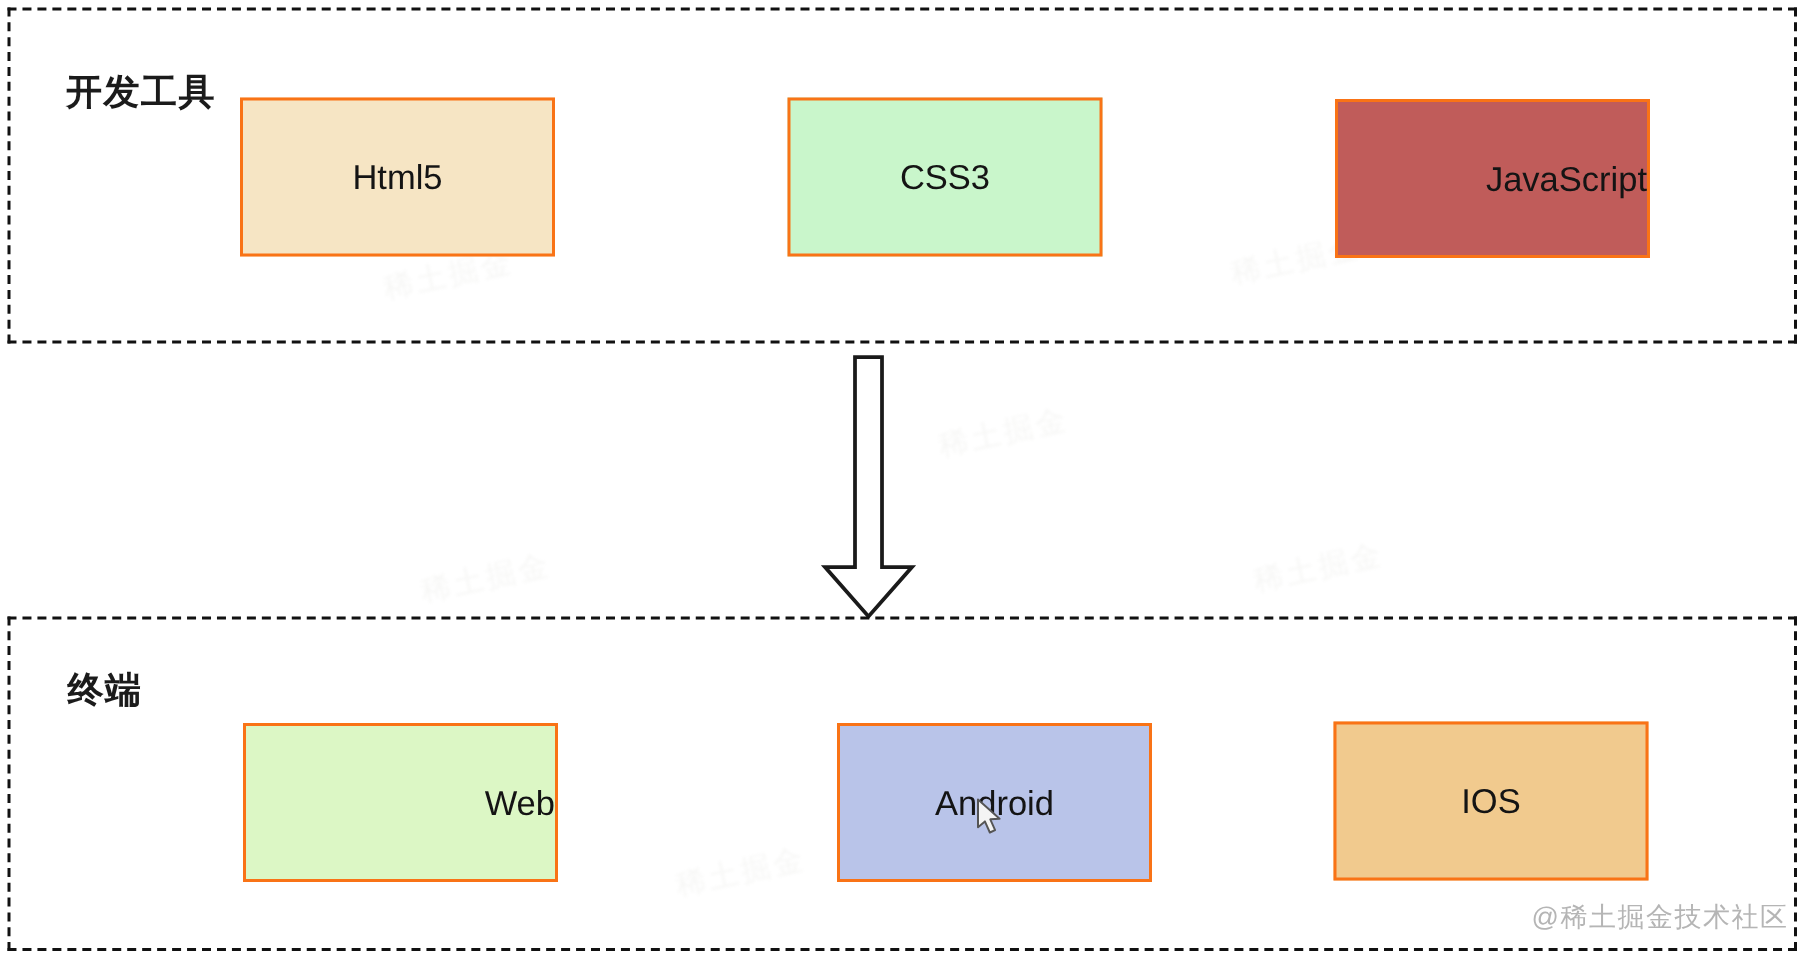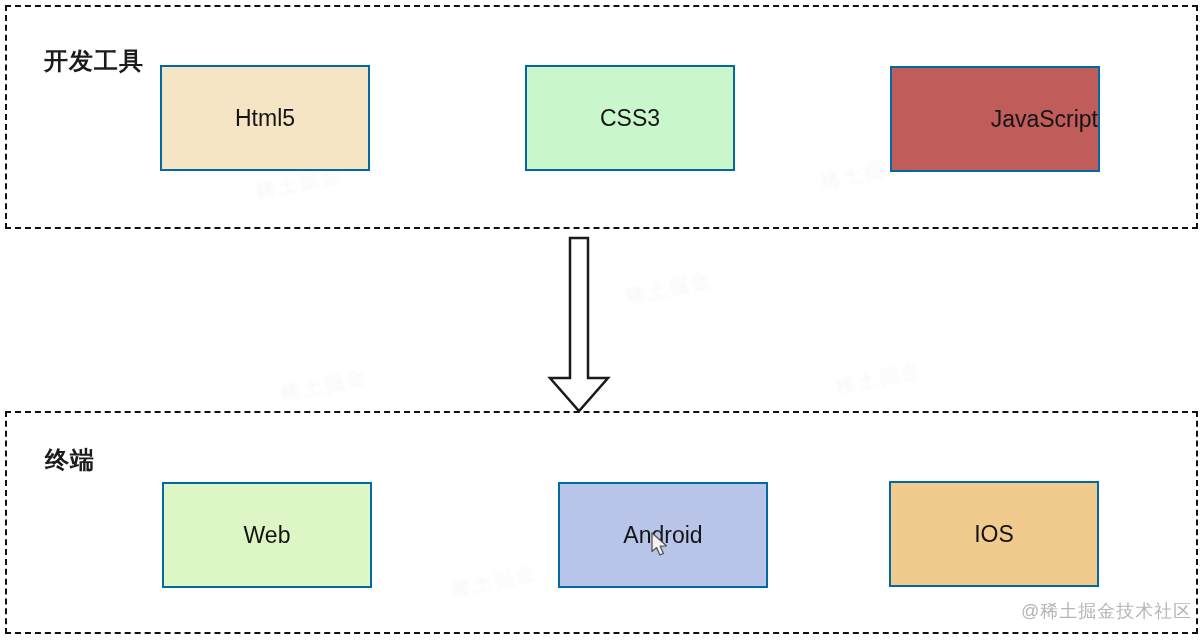--- a/index.html
+++ b/index.html
@@ -29,36 +29,36 @@
     color: #1b1b1b;
     letter-spacing: 1px;
   }
   .group-top .group-label    { left: 37px; top: 38px; }
   .group-bottom .group-label { left: 38px; top: 31px; }
 
   .node {
     position: absolute;
     width: 210px;
     height: 106px;
-    border: 2px solid #0369a1;
+    border: 2px solid #f97316;
     display: flex;
     align-items: center;
     justify-content: center;
   }
   .node-label {
     font-size: 23px;
     font-weight: 500;
     color: #141414;
   }
   
   .pos-a { left: 153px; top: 58px; }
   .pos-b { left: 518px; top: 58px; }
   .pos-c { left: 883px; top: 59px; justify-content: flex-end; }
   
-  .pos-d { left: 155px; top: 69px; }
+  .pos-d { left: 155px; top: 69px; justify-content: flex-end; }
   .pos-e { left: 519px; top: 69px; margin-left: 32px; }
   .pos-f { left: 882px; top: 68px; }
 
   .flow-arrow {
     position: absolute;
     left: 546px;
     top: 234px;
     width: 66px;
     height: 180px;
   }

